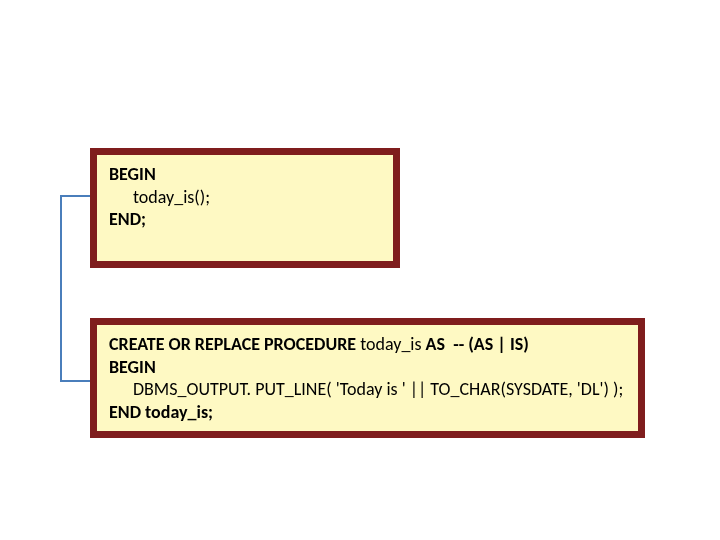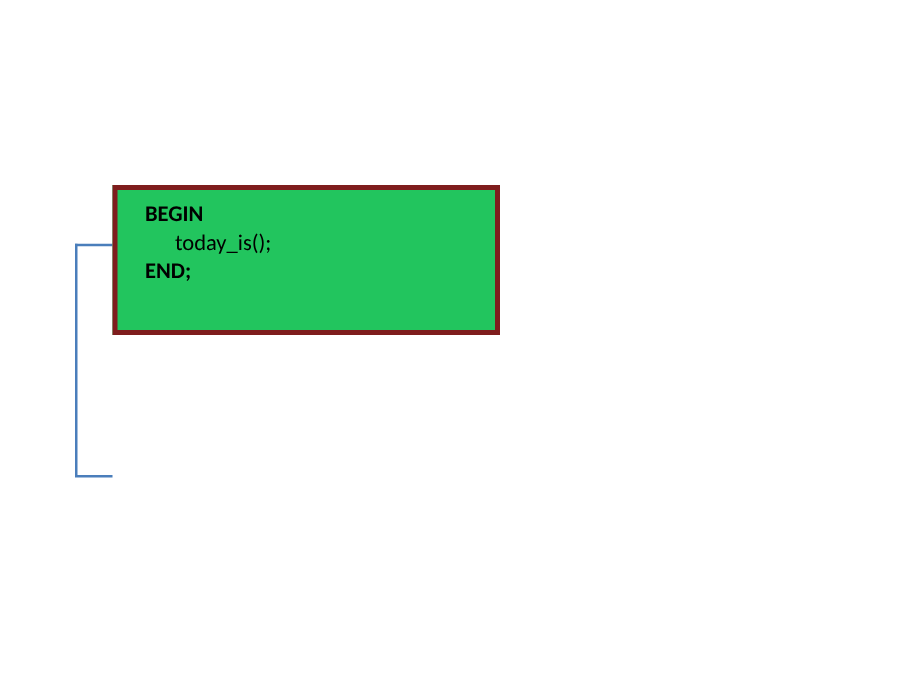--- a/index.html
+++ b/index.html
@@ -25,28 +25,28 @@
     right: 0;
     text-align: center;
     font-weight: 700;
     font-size: 34px;
     line-height: 1.15;
     color: #000;
     padding: 0 60px;
   }
   .code-box {
     position: absolute;
-    background: #22c55e;
-    border: 4px solid #7f1d1d;
+    background: #fef9c3;
+    border: 7px solid #7f1d1d;
     box-sizing: border-box;
     color: #000;
     font-family: Calibri, Arial, sans-serif;
     font-size: 18px;
     line-height: 1.25;
-    padding: 8px 22px;
+    padding: 8px 12px;
     white-space: pre;
   }
   .box1 {
     left: 90px;
     top: 148px;
     width: 310px;
     height: 120px;
   }
   .box2 {
     left: 90px;
@@ -72,14 +72,18 @@
 
 
   <div class="connector conn-top"></div>
   <div class="connector conn-vert"></div>
   <div class="connector conn-bottom"></div>
 
   <div class="code-box box1"><span class="bold">BEGIN</span>
 <span class="indent">today_is();</span>
 <span class="bold">END;</span></div>
 
+  <div class="code-box box2"><span class="bold">CREATE OR REPLACE PROCEDURE </span><span>today_is </span><span class="bold">AS  -- (AS | IS)</span>
+<span class="bold">BEGIN</span>
+<span class="indent">DBMS_OUTPUT. PUT_LINE( 'Today is ' || TO_CHAR(SYSDATE, 'DL') );</span>
+<span class="bold">END today_is;</span></div>
 
 </div>
 
 </body></html>

